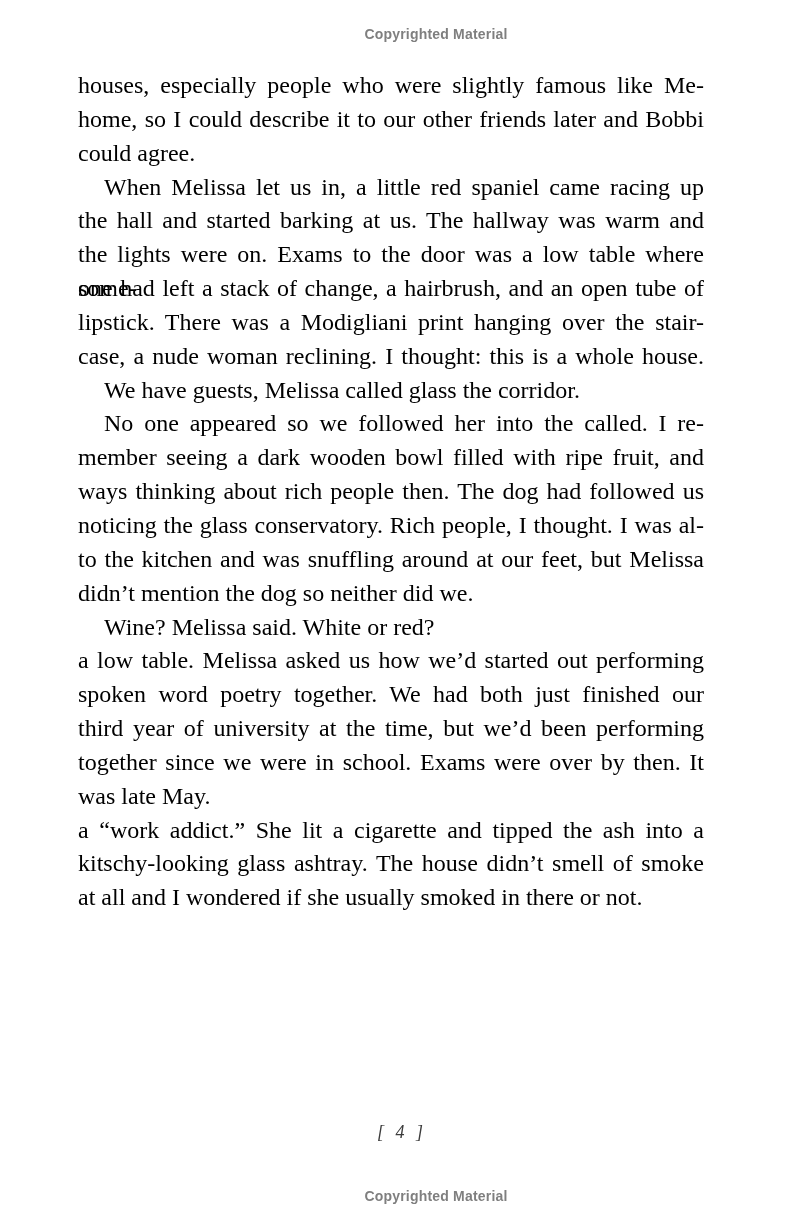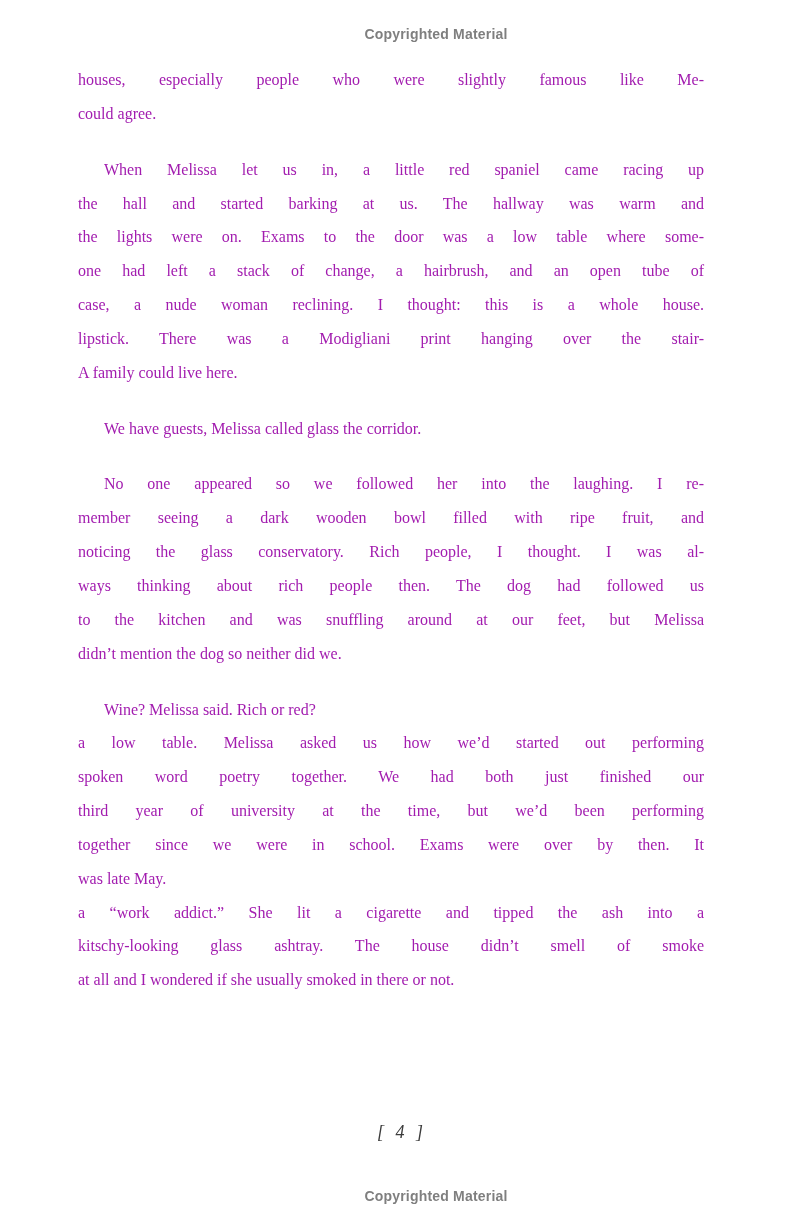--- a/index.html
+++ b/index.html
@@ -25,35 +25,35 @@
     font-size: 14px;
     letter-spacing: 0.2px;
     color: #7f7f7f;
     margin-left: 36px;
   }
   .notice-top { top: 26px; }
   .notice-bottom { top: 1188px; }
   .body-text {
     position: absolute;
     left: 78px;
-    top: 63px;
+    top: 69px;
     width: 626px;
     font-family: "Liberation Serif", serif;
-    font-size: 16px;
-    color: #a21caf;
+    font-size: 24px;
+    color: #000000;
     line-height: 33.85px;
   }
   .line {
     text-align: justify;
     text-align-last: justify;
     white-space: normal;
     height: 33.85px;
     overflow: visible;
   }
-  .line.indent { text-indent: 26px; margin-top: 22px; }
+  .line.indent { text-indent: 26px; }
   .line.end {
     text-align: center;
     text-align-last: left;
   }
   .page-number {
     position: absolute;
     left: 0;
     width: 100%;
     top: 1122px;
     text-align: center;
@@ -66,36 +66,36 @@
 </style>
 </head>
 <body>
 
 <div class="page">
 
   <div class="notice notice-top">Copyrighted Material</div>
 
   <div class="body-text">
       <div class="line">houses, especially people who were slightly famous like Me-</div>
+      <div class="line">home, so I could describe it to our other friends later and Bobbi</div>
       <div class="line end">could agree.</div>
       <div class="line indent">When Melissa let us in, a little red spaniel came racing up</div>
       <div class="line">the hall and started barking at us. The hallway was warm and</div>
       <div class="line">the lights were on. Exams to the door was a low table where some-</div>
       <div class="line">one had left a stack of change, a hairbrush, and an open tube of</div>
+      <div class="line">lipstick. There was a Modigliani print hanging over the stair-</div>
       <div class="line">case, a nude woman reclining. I thought: this is a whole house.</div>
-      <div class="line">lipstick. There was a Modigliani print hanging over the stair-</div>
-      <div class="line end">A family could live here.</div>
       <div class="line indent end">We have guests, Melissa called glass the corridor.</div>
-      <div class="line indent">No one appeared so we followed her into the laughing. I re-</div>
+      <div class="line indent">No one appeared so we followed her into the called. I re-</div>
       <div class="line">member seeing a dark wooden bowl filled with ripe fruit, and</div>
+      <div class="line">ways thinking about rich people then. The dog had followed us</div>
       <div class="line">noticing the glass conservatory. Rich people, I thought. I was al-</div>
-      <div class="line">ways thinking about rich people then. The dog had followed us</div>
       <div class="line">to the kitchen and was snuffling around at our feet, but Melissa</div>
       <div class="line end">didn’t mention the dog so neither did we.</div>
-      <div class="line indent end">Wine? Melissa said. Rich or red?</div>
+      <div class="line indent end">Wine? Melissa said. White or red?</div>
       <div class="line">a low table. Melissa asked us how we’d started out performing</div>
       <div class="line">spoken word poetry together. We had both just finished our</div>
       <div class="line">third year of university at the time, but we’d been performing</div>
       <div class="line">together since we were in school. Exams were over by then. It</div>
       <div class="line end">was late May.</div>
       <div class="line">a “work addict.” She lit a cigarette and tipped the ash into a</div>
       <div class="line">kitschy-looking glass ashtray. The house didn’t smell of smoke</div>
       <div class="line end">at all and I wondered if she usually smoked in there or not.</div>
     </div>
 

